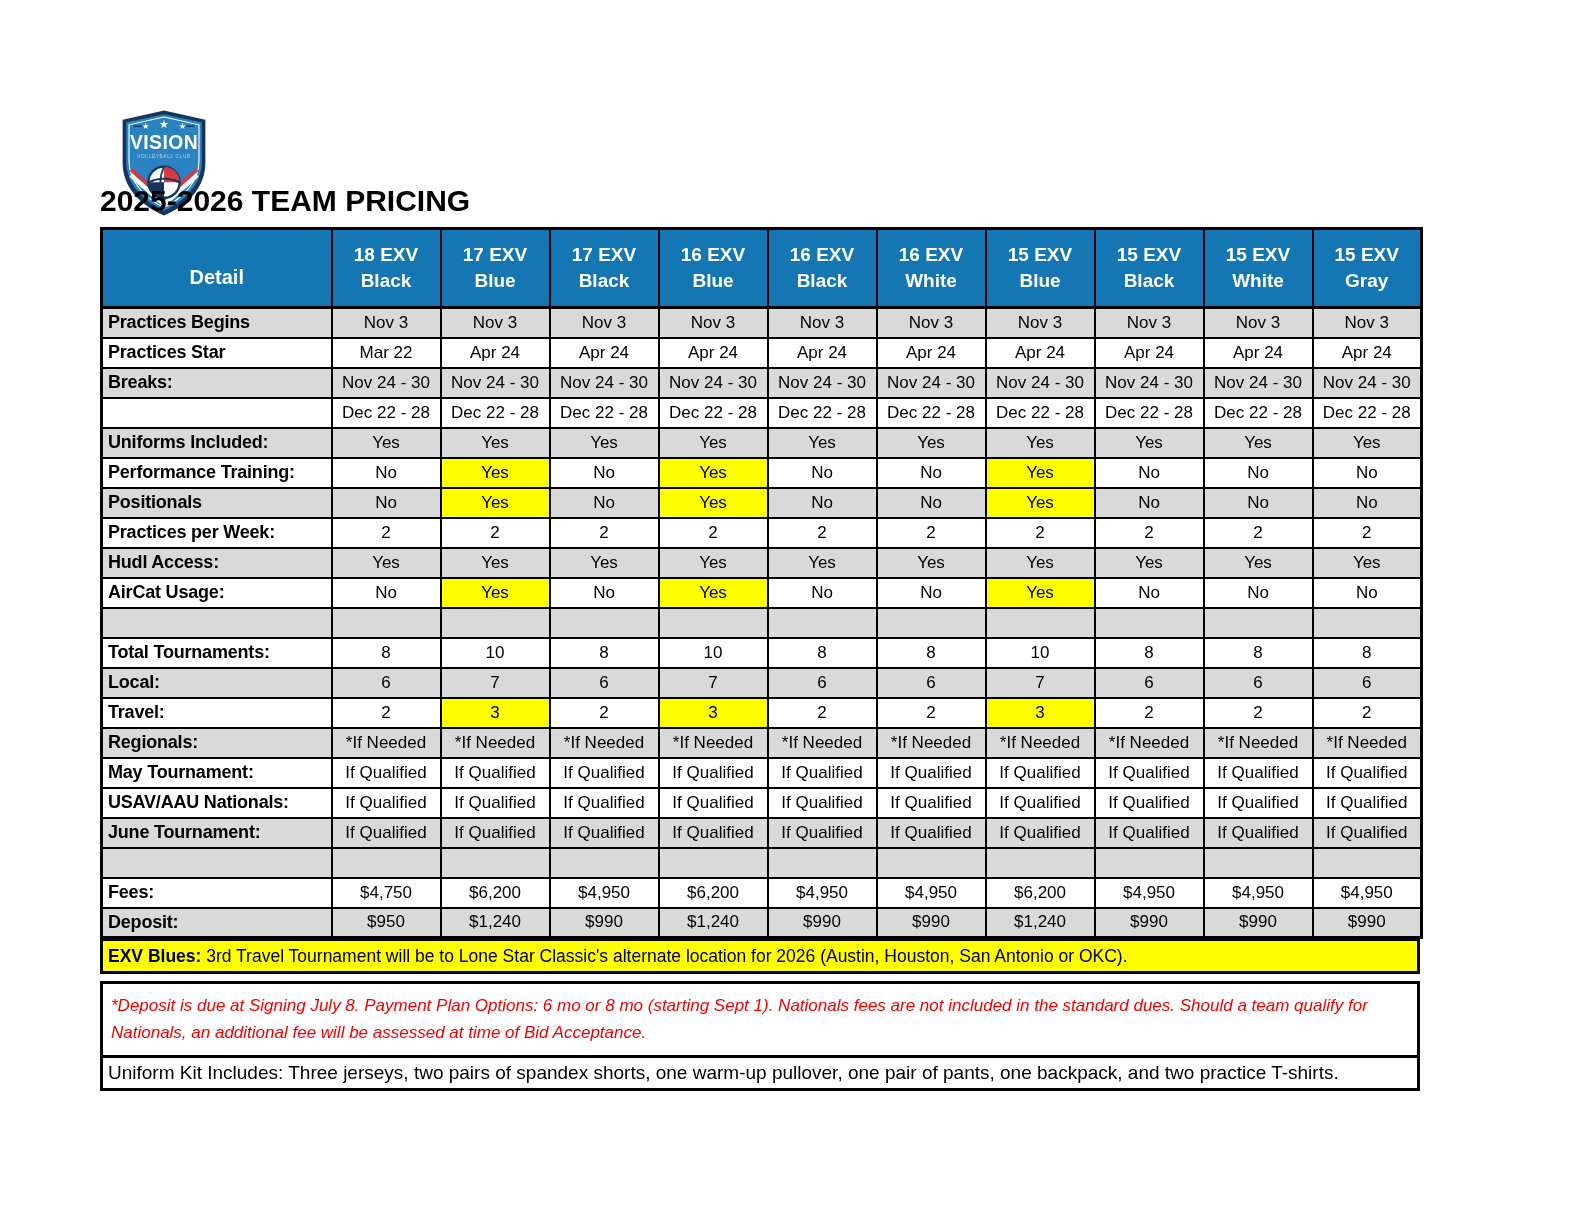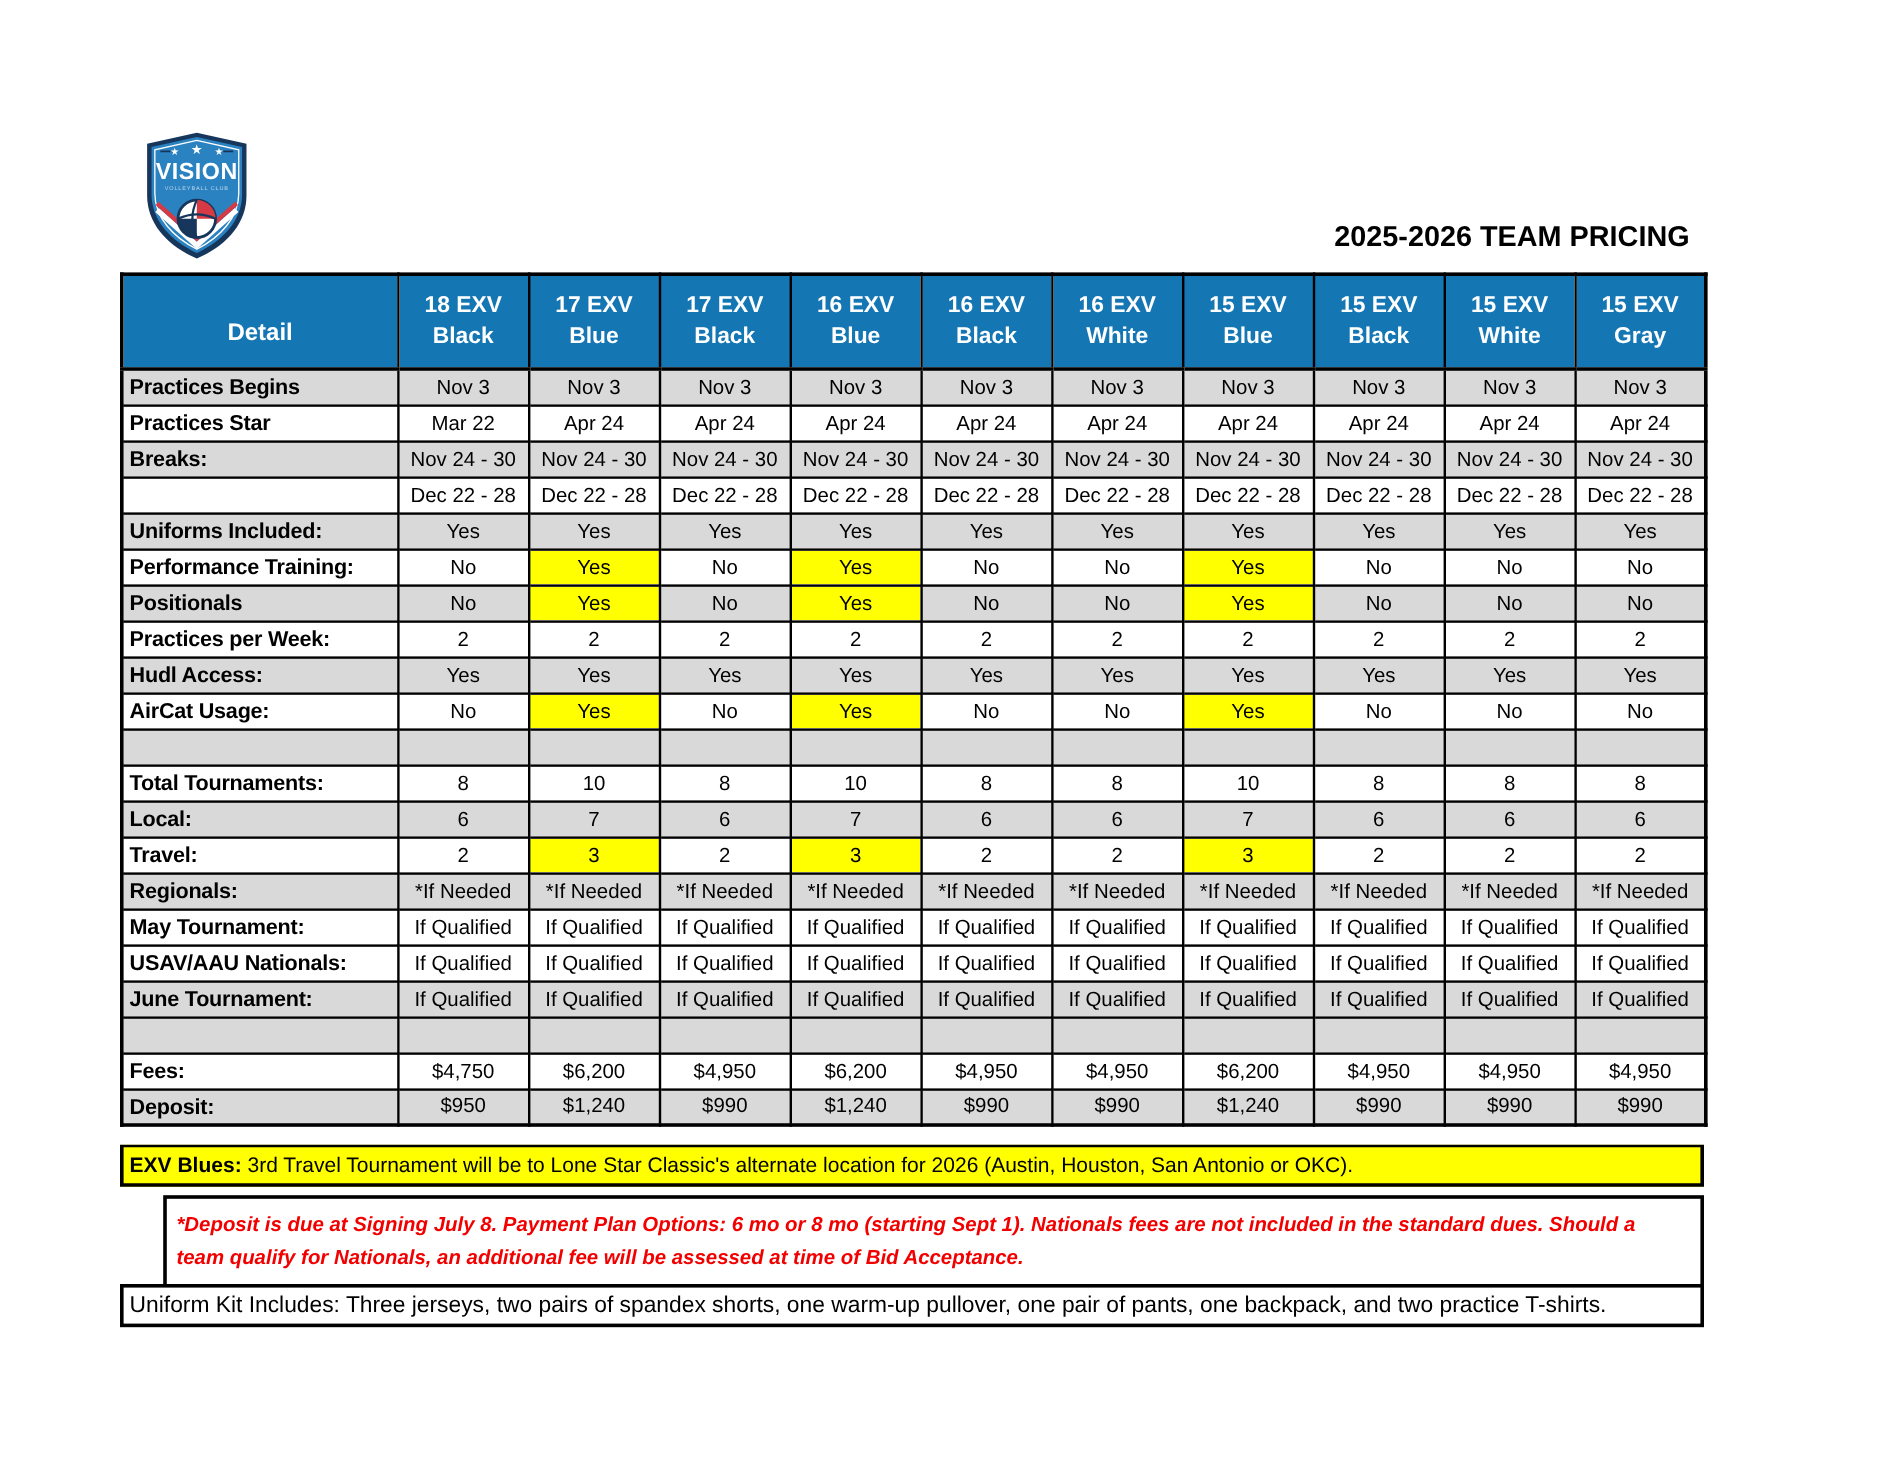--- a/index.html
+++ b/index.html
@@ -5,22 +5,22 @@
   html,body{margin:0;padding:0;background:#ffffff;}
   .page{
     position:relative;
     width:1584px;height:1224px;
     background:#ffffff;
     font-family:"Liberation Sans", sans-serif;
     overflow:hidden;
   }
   .logo{position:absolute;left:118px;top:108px;width:92px;height:110px;}
   .title{
-    position:absolute;left:88px;top:184px;width:1320px;
-    text-align:right;font-size:24px;font-weight:bold;color:#000;
+    position:absolute;left:100px;top:184px;width:1320px;
+    text-align:left;font-size:30px;font-weight:bold;color:#000;
     letter-spacing:0px;
   }
   .sheet{position:absolute;left:100px;top:227px;width:1320px;}
   table.pricing{
     border-collapse:collapse;table-layout:fixed;width:1320px;
     border:3px solid #000;
   }
   table.pricing col.detail-col{width:230px;}
   table.pricing col.team-col{width:109px;}
   th,td{border:2px solid #000;overflow:hidden;white-space:nowrap;}
@@ -36,27 +36,27 @@
   tbody td.label{
     text-align:left;font-weight:bold;font-size:18px;padding-left:5px;
     letter-spacing:-0.2px;
   }
   .gray{background:var(--row-gray);}
   .white{background:#ffffff;}
   .hl{background:var(--hl-yellow);}
   .note-yellow{
     background:var(--hl-yellow);border:3px solid #000;border-top-width:2px;
     height:30px;line-height:30px;font-size:17.5px;padding-left:5px;
-    white-space:nowrap;overflow:hidden;margin-top:15px;
+    white-space:nowrap;overflow:hidden;
   }
   .note-yellow b{font-weight:bold;}
   .note-red{
     margin-top:7px;border:3px solid #000;background:#fff;
-    color:var(--note-red);font-weight:bold;font-style:italic;
-    font-size:17px;line-height:27px;padding:8px 10px 9px 8px;margin-left:36px;
+    color:var(--note-red);font-weight:normal;font-style:italic;
+    font-size:17px;line-height:27px;padding:8px 10px 9px 8px;
   }
   .note-uniform{
     margin-top:-3px;border:3px solid #000;background:#fff;
     font-size:19px;height:30px;line-height:30px;padding-left:5px;
     white-space:nowrap;overflow:hidden;
   }
   .note-uniform b{font-weight:normal;}
 </style>
 </head>
 <body>

